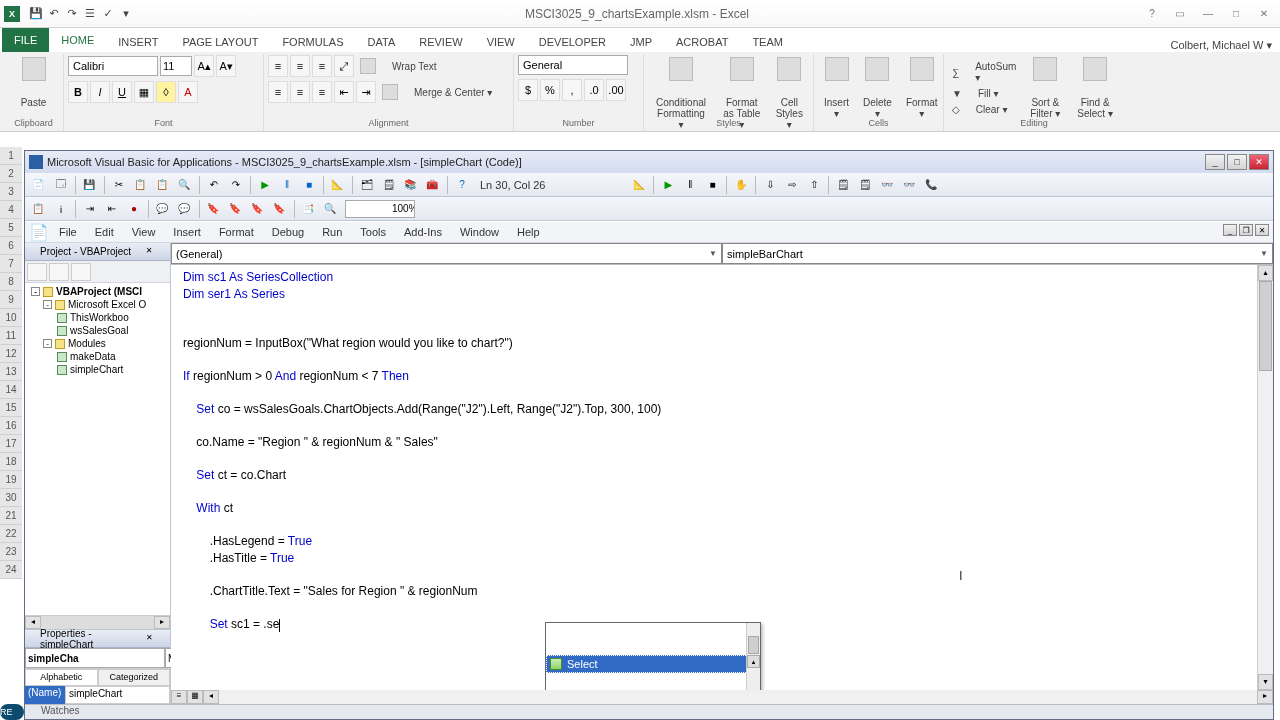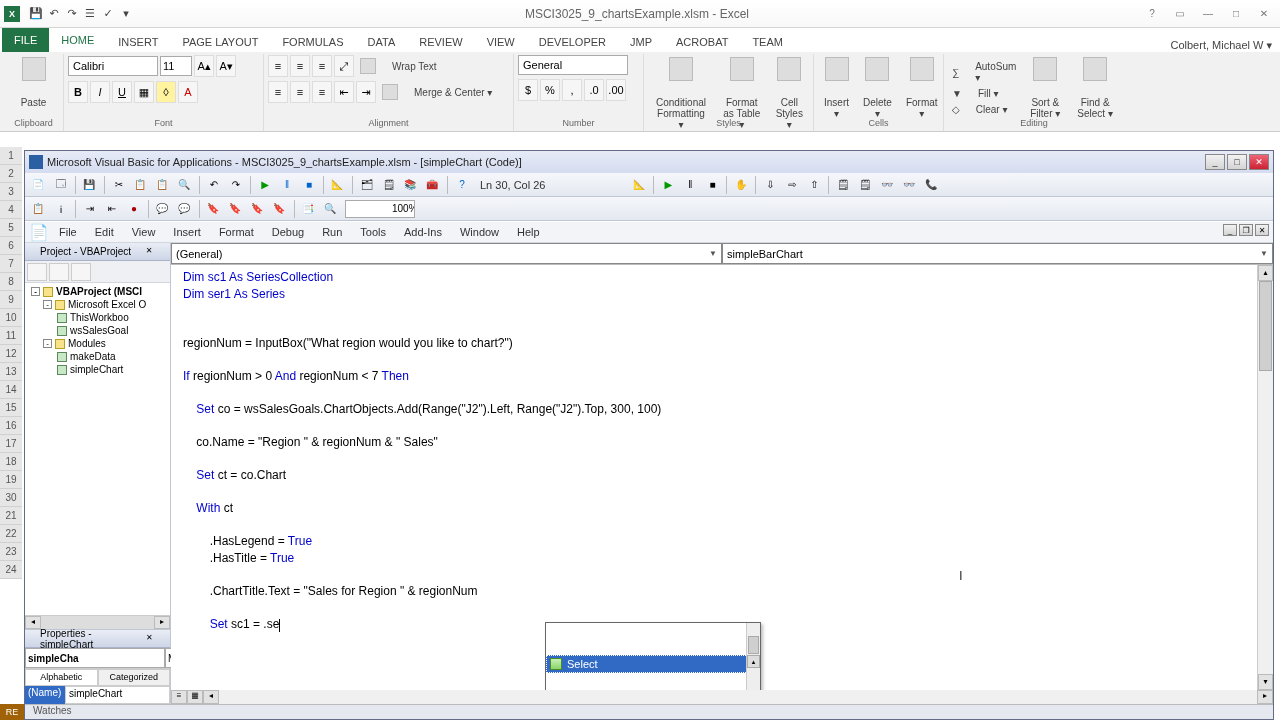--- a/index.html
+++ b/index.html
@@ -101,23 +101,23 @@
 .int-icon.method { background: linear-gradient(#c6f0b4,#8bd46a); border: 1px solid #4a8a2a; }
 .int-scroll { position: absolute; right: 0; top: 0; width: 14px; height: 100%; background: #eee; border-left: 1px solid #ccc; }
 .int-scroll-btn { height: 13px; background: #ddd; border: 1px solid #aaa; text-align: center; font-size: 7px; line-height: 11px; }
 .int-scroll-thumb { position: absolute; top: 13px; left: 1px; right: 1px; height: 18px; background: #cfcfcf; border: 1px solid #aaa; }
 
 .scrollbar-v { position: absolute; right: 0; top: 22px; bottom: 14px; width: 16px; background: #f0f0f0; border-left: 1px solid #ccc; }
 .sb-btn { height: 16px; background: #e2e2e2; border: 1px solid #bbb; text-align: center; font-size: 8px; line-height: 14px; }
 .sb-thumb { position: absolute; top: 16px; left: 1px; right: 1px; height: 90px; background: #cfcfcf; border: 1px solid #aaa; }
 .scrollbar-h { position: absolute; bottom: 0; left: 0; right: 0; height: 14px; background: #f0f0f0; display: flex; }
 .sb-btn-h { width: 16px; background: #e2e2e2; border: 1px solid #bbb; text-align: center; font-size: 8px; }
-.watches { height: 15px; background: #e5e8ef; border-top: 1px solid #bbb; font-size: 10px; padding: 0 8px; color: #555; }
-
-.excel-status { position: absolute; left: 0; bottom: 0; width: 24px; height: 16px; background: #a16207; color: #fff; font-size: 9px; text-align: center; line-height: 16px; }
+.watches { height: 15px; background: #e5e8ef; border-top: 1px solid #bbb; font-size: 10px; padding: 0 16px; color: #555; }
+
+.excel-status { position: absolute; left: 0; bottom: 0; width: 24px; height: 16px; background: #0c4a6e; color: #fff; font-size: 9px; text-align: left; line-height: 16px; border-radius: 8px; }
 </style>
 </head>
 <body>
 
 <div class="excel-titlebar">
   <div class="qat">
     <span class="excel-logo">X</span>
     <span class="qat-icon">💾</span>
     <span class="qat-icon">↶</span>
     <span class="qat-icon">↷</span>

